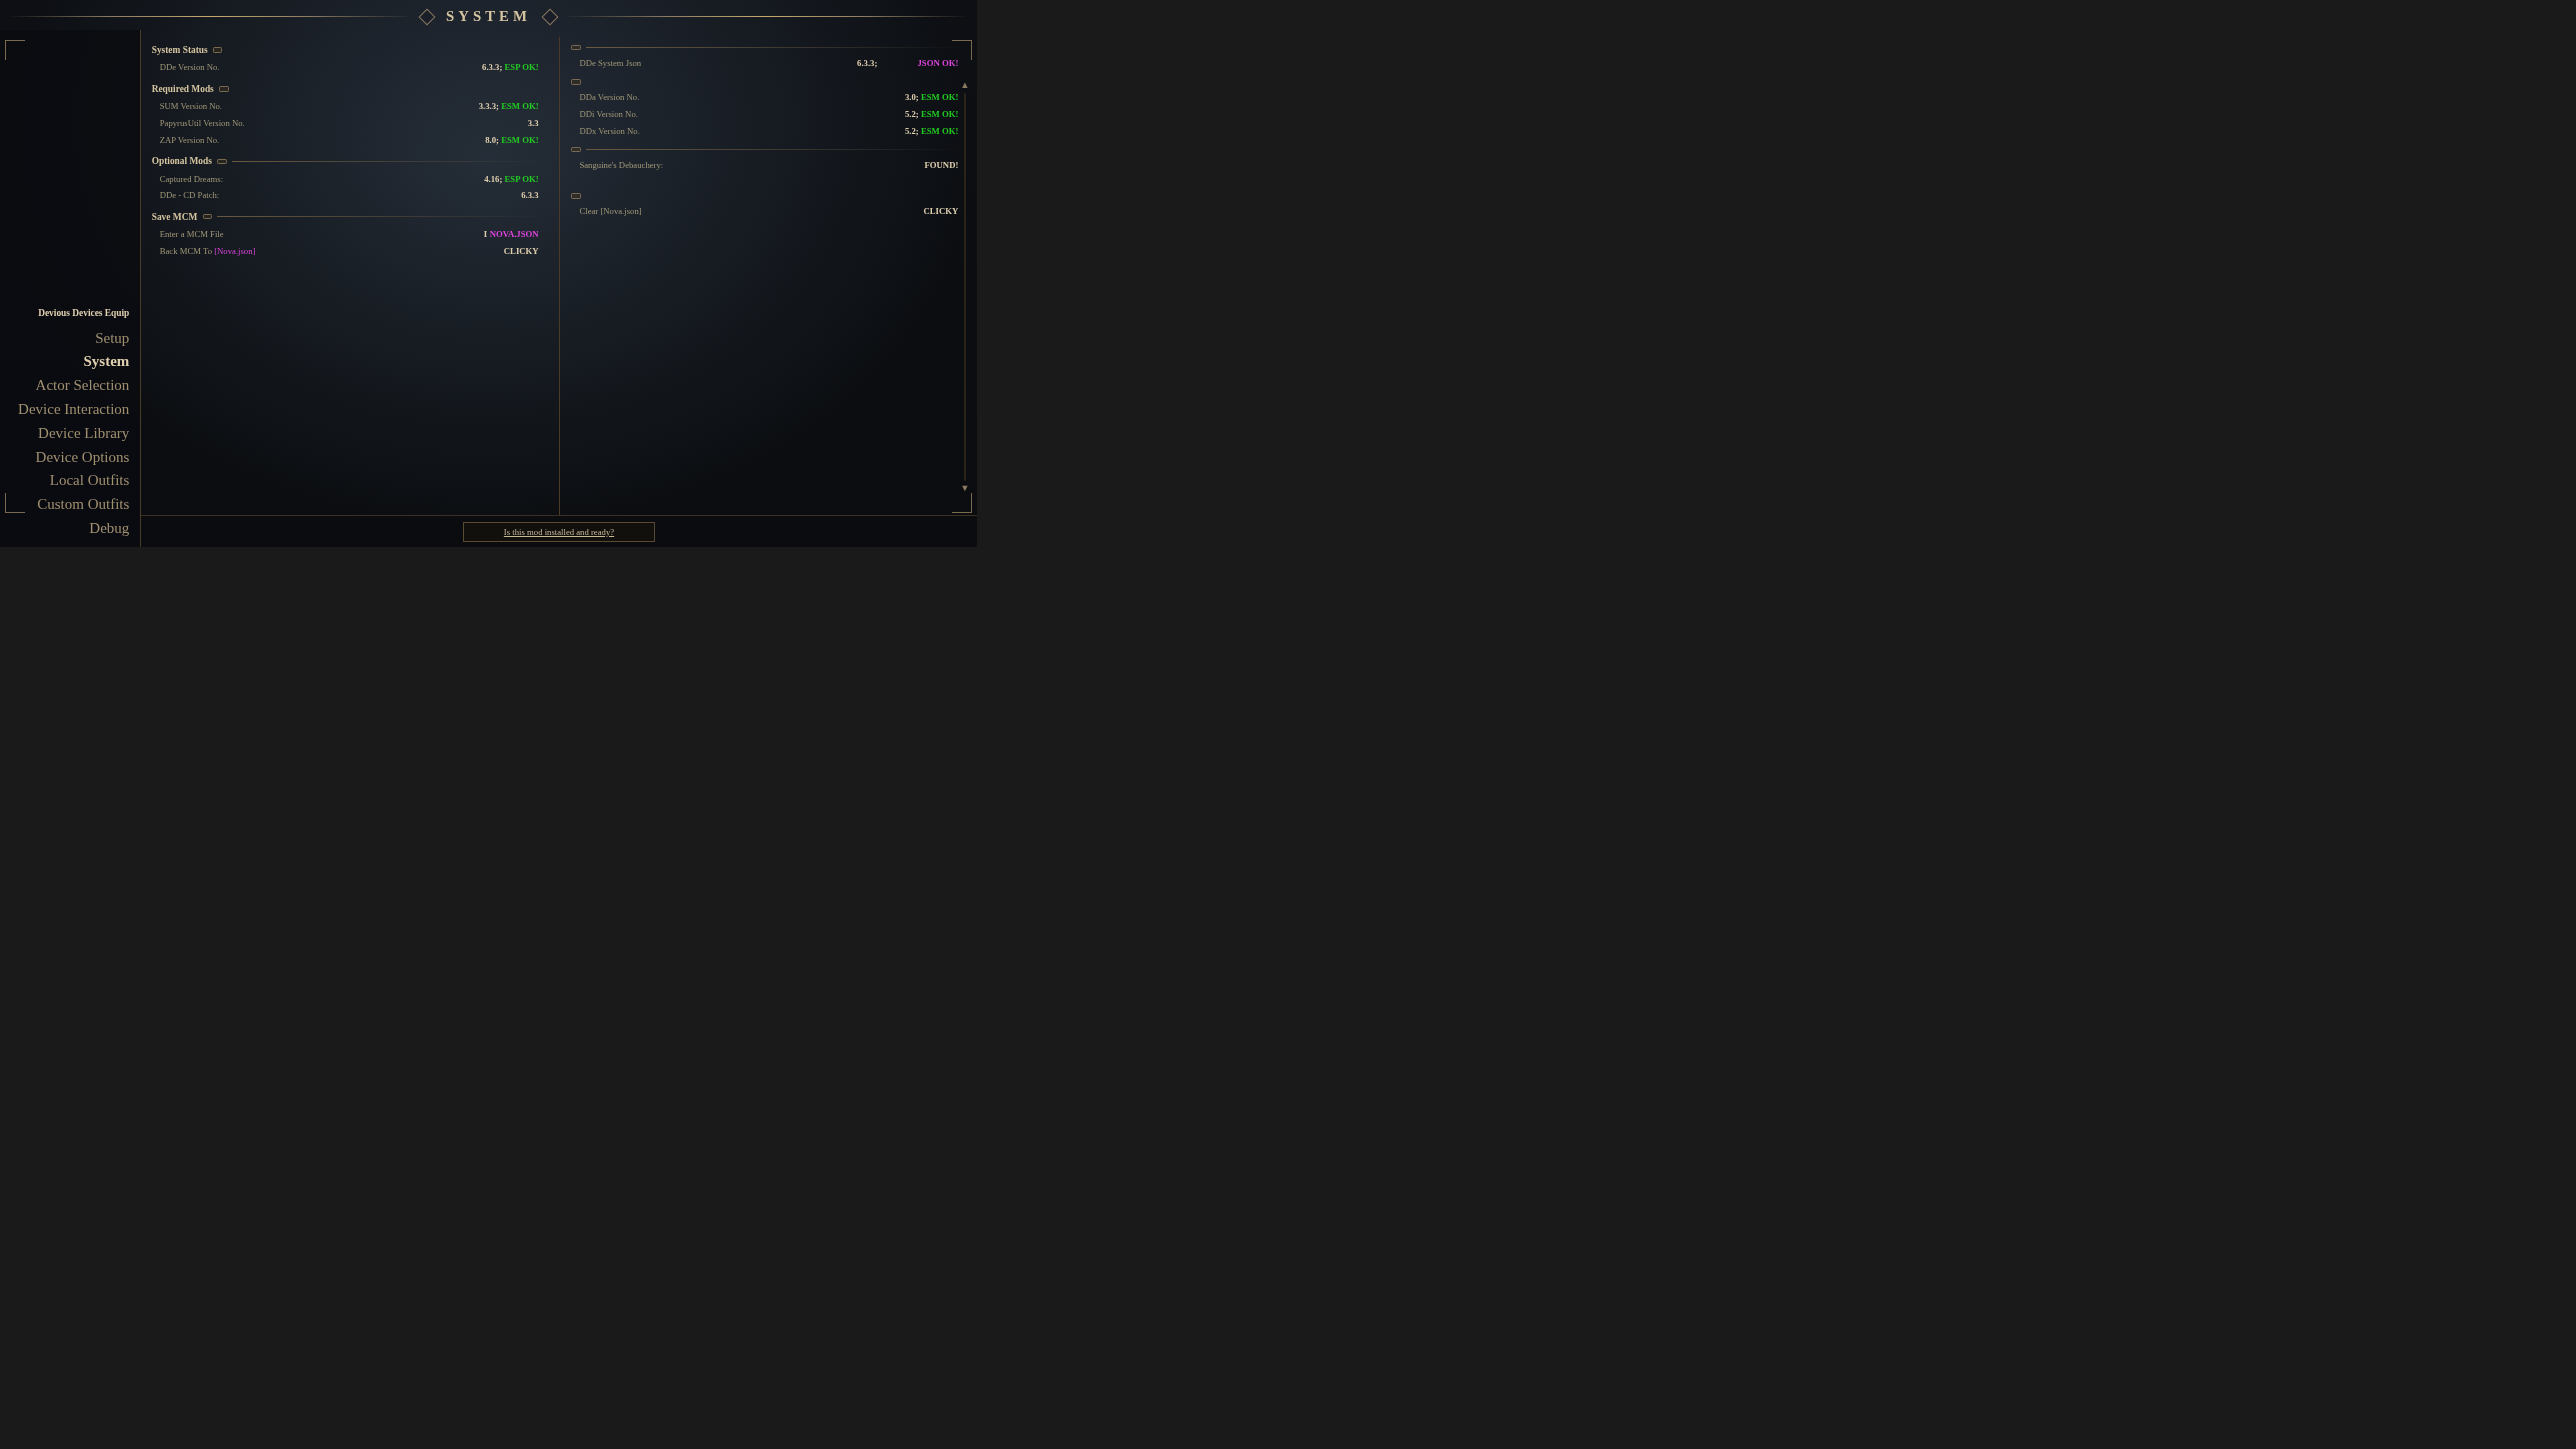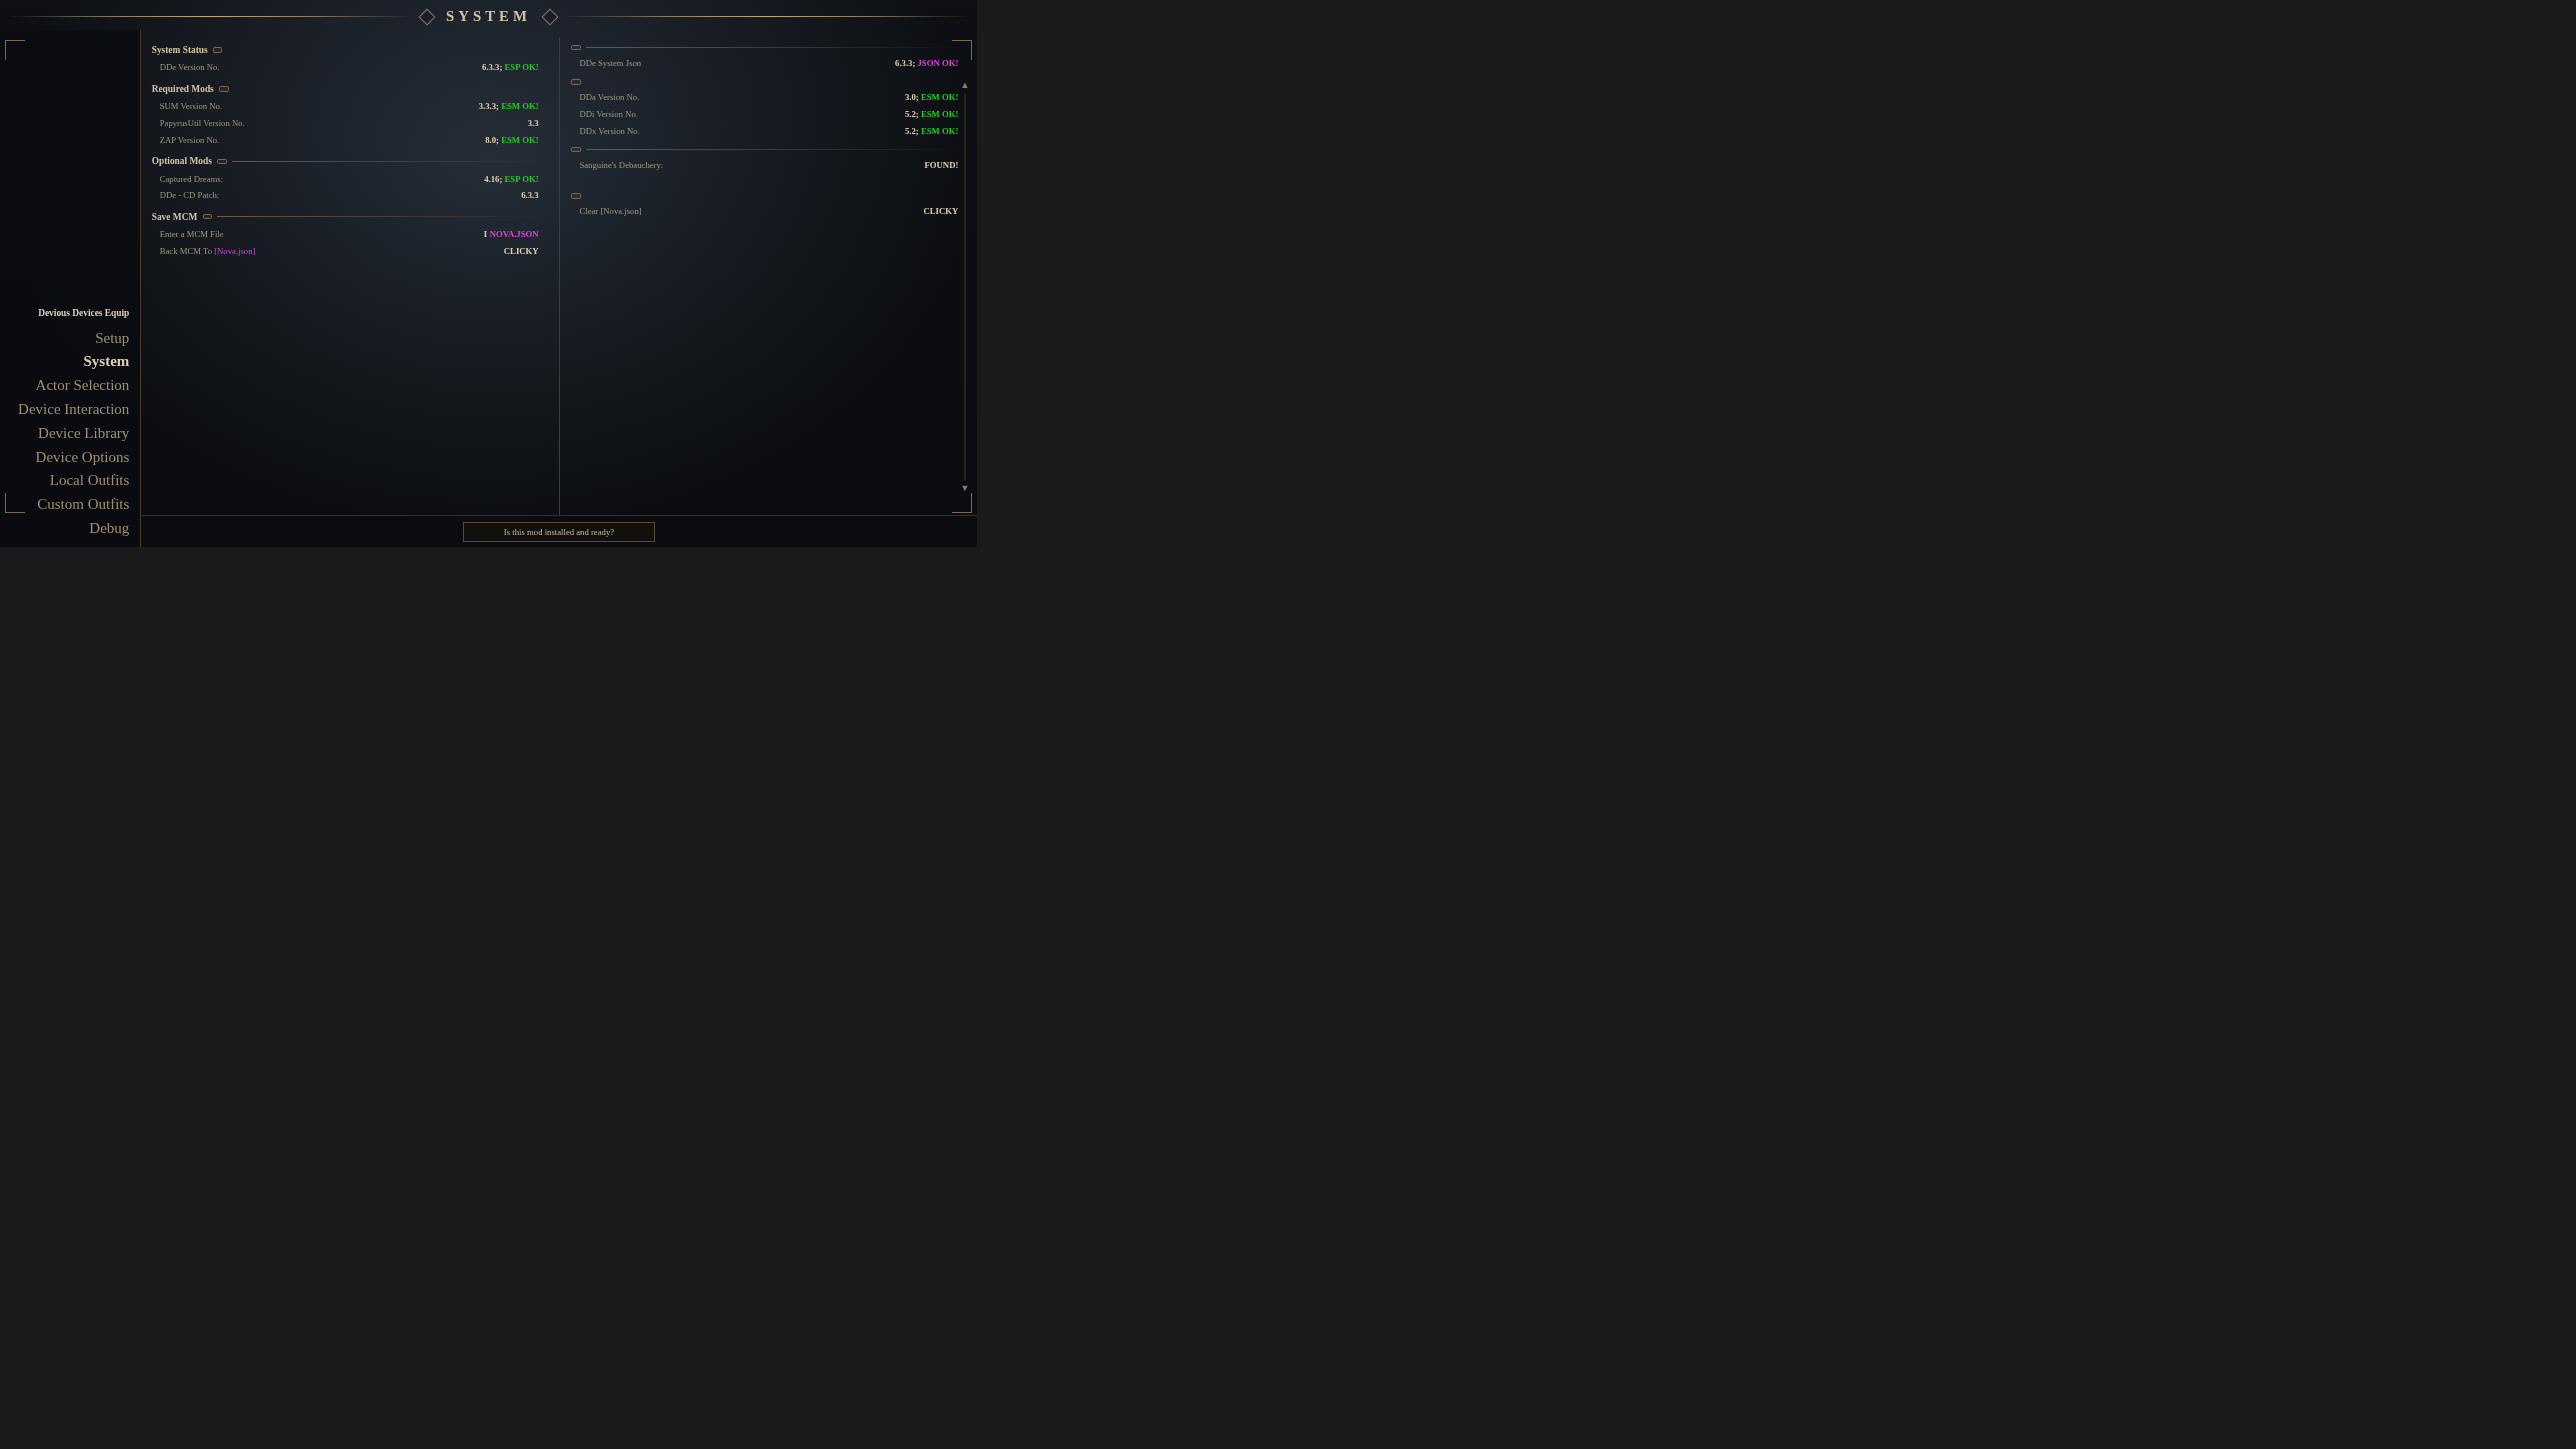--- a/index.html
+++ b/index.html
@@ -224,20 +224,21 @@
     .data-value .version {
       color: #e0d0b0;
     }
 
     .data-value .status-green {
       color: #22cc22;
     }
 
     .data-value .status-purple {
       color: #dd44dd;
+      margin-left: 38px;
     }
 
     
     .input-row {
       display: flex;
       align-items: center;
       justify-content: space-between;
       padding: 3.4px 8px;
       font-size: 8.7px;
     }
@@ -258,20 +259,21 @@
     }
 
     
     .status-bar {
       padding: 5.4px 13.4px;
       display: flex;
       justify-content: center;
       align-items: center;
       border-top: 0.7px solid #3a3020;
       background: rgba(10, 12, 16, 0.9);
+      text-decoration: underline;
     }
 
     .status-bar-inner {
       border: 0.7px solid #5a4a30;
       padding: 4px 40px;
       font-size: 8.7px;
       color: #c8b89a;
       background: rgba(20, 18, 12, 0.8);
     }
 

